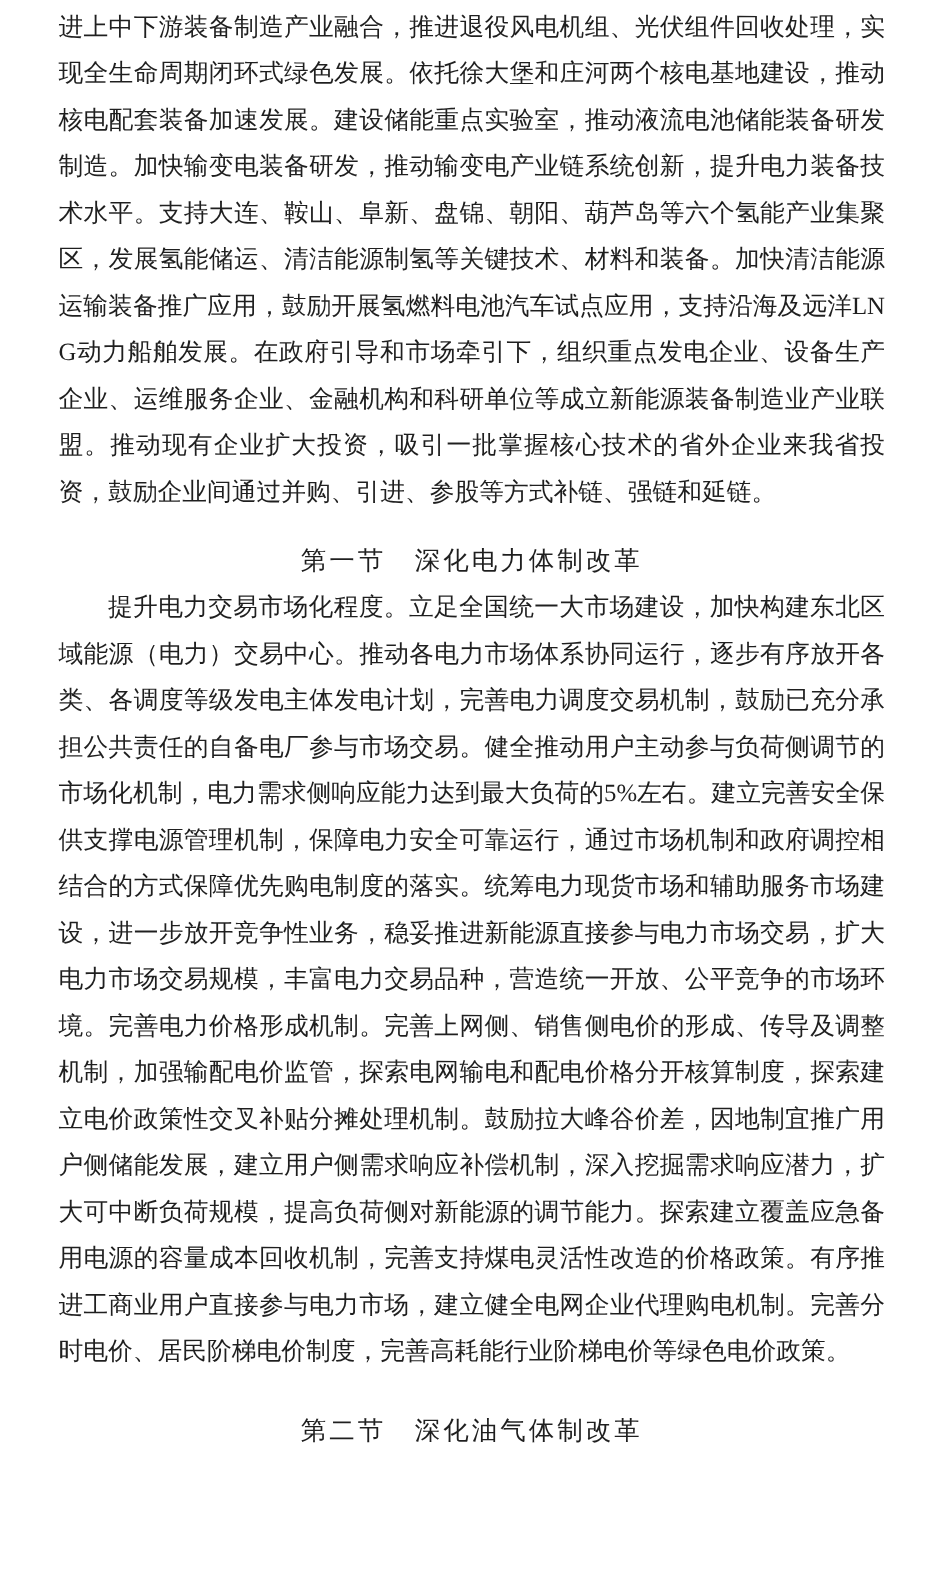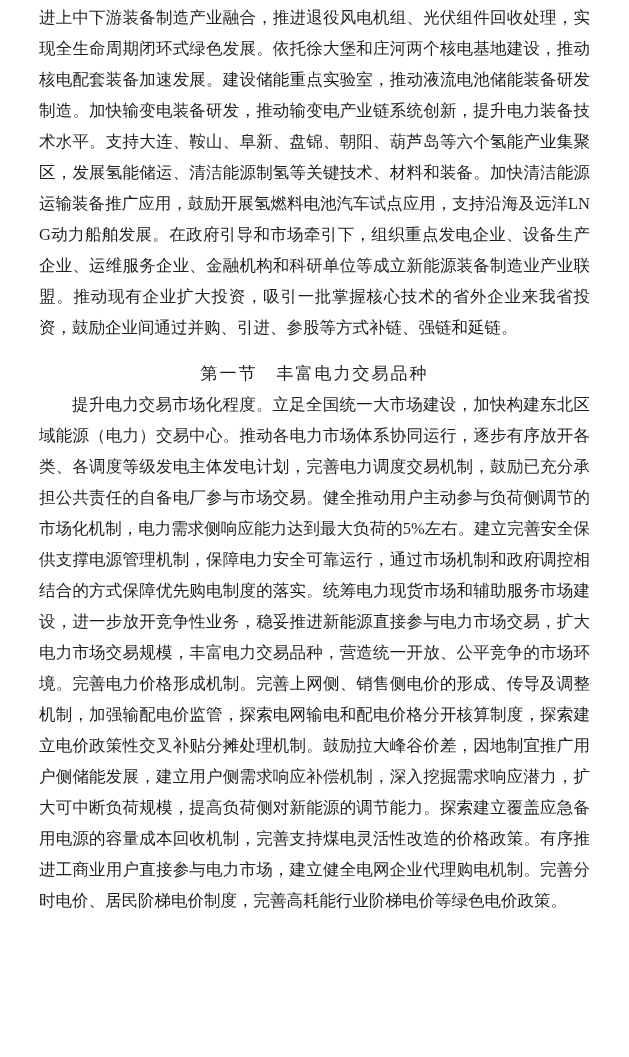--- a/index.html
+++ b/index.html
@@ -53,18 +53,19 @@
   }
 </style>
 </head>
 <body>
 
 <div class="page">
 
   <p class="body-text">进上中下游装备制造产业融合，推进退役风电机组、光伏组件回收处理，实现全生命周期闭环式绿色发展。依托徐大堡和庄河两个核电基地建设，推动核电配套装备加速发展。建设储能重点实验室，推动液流电池储能装备研发制造。加快输变电装备研发，推动输变电产业链系统创新，提升电力装备技术水平。支持大连、鞍山、阜新、盘锦、朝阳、葫芦岛等六个氢能产业集聚区，发展氢能储运、清洁能源制氢等关键技术、材料和装备。加快清洁能源运输装备推广应用，鼓励开展氢燃料电池汽车试点应用，支持沿海及远洋LNG动力船舶发展。在政府引导和市场牵引下，组织重点发电企业、设备生产企业、运维服务企业、金融机构和科研单位等成立新能源装备制造业产业联盟。推动现有企业扩大投资，吸引一批掌握核心技术的省外企业来我省投资，鼓励企业间通过并购、引进、参股等方式补链、强链和延链。</p>
 
 
-  <h3 class="section-heading">第一节　丰富电力交易品种</h3>
+  <h3 class="section-heading">第一节　深化电力体制改革</h3>
 
   <p class="body-text first-indent para-2">提升电力交易市场化程度。立足全国统一大市场建设，加快构建东北区域能源（电力）交易中心。推动各电力市场体系协同运行，逐步有序放开各类、各调度等级发电主体发电计划，完善电力调度交易机制，鼓励已充分承担公共责任的自备电厂参与市场交易。健全推动用户主动参与负荷侧调节的市场化机制，电力需求侧响应能力达到最大负荷的5%左右。建立完善安全保供支撑电源管理机制，保障电力安全可靠运行，通过市场机制和政府调控相结合的方式保障优先购电制度的落实。统筹电力现货市场和辅助服务市场建设，进一步放开竞争性业务，稳妥推进新能源直接参与电力市场交易，扩大电力市场交易规模，丰富电力交易品种，营造统一开放、公平竞争的市场环境。完善电力价格形成机制。完善上网侧、销售侧电价的形成、传导及调整机制，加强输配电价监管，探索电网输电和配电价格分开核算制度，探索建立电价政策性交叉补贴分摊处理机制。鼓励拉大峰谷价差，因地制宜推广用户侧储能发展，建立用户侧需求响应补偿机制，深入挖掘需求响应潜力，扩大可中断负荷规模，提高负荷侧对新能源的调节能力。探索建立覆盖应急备用电源的容量成本回收机制，完善支持煤电灵活性改造的价格政策。有序推进工商业用户直接参与电力市场，建立健全电网企业代理购电机制。完善分时电价、居民阶梯电价制度，完善高耗能行业阶梯电价等绿色电价政策。</p>
 
+  <h3 class="section-heading bottom">第二节　深化油气体制改革</h3>
 
 </div>
 
 </body></html>

